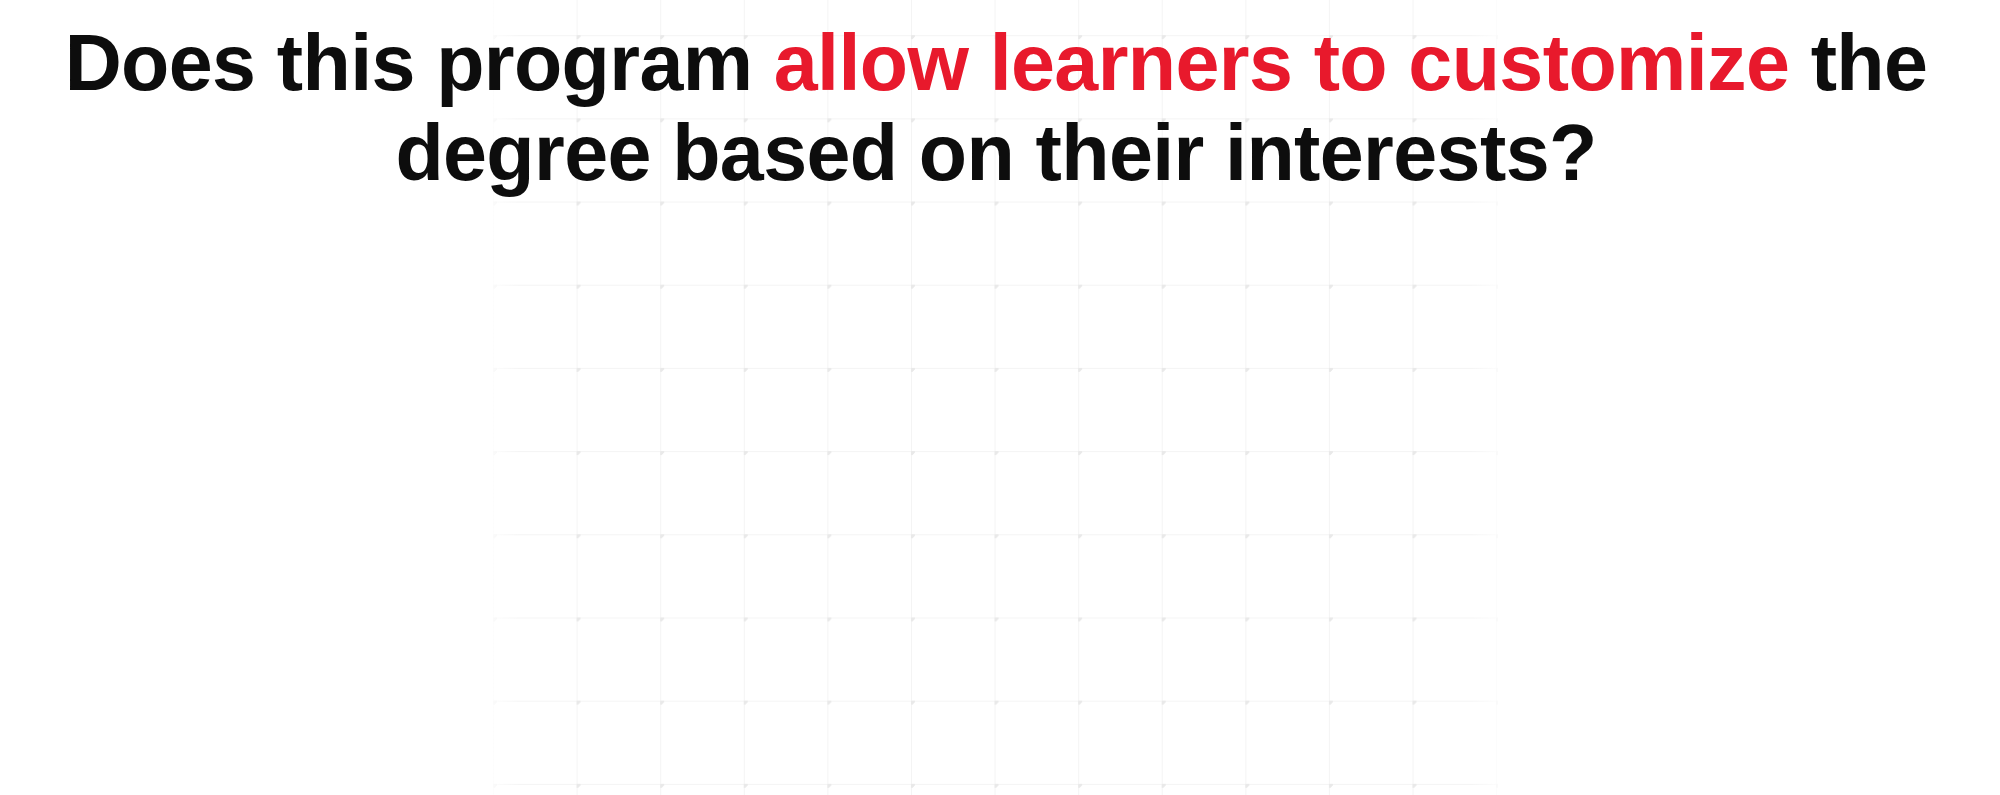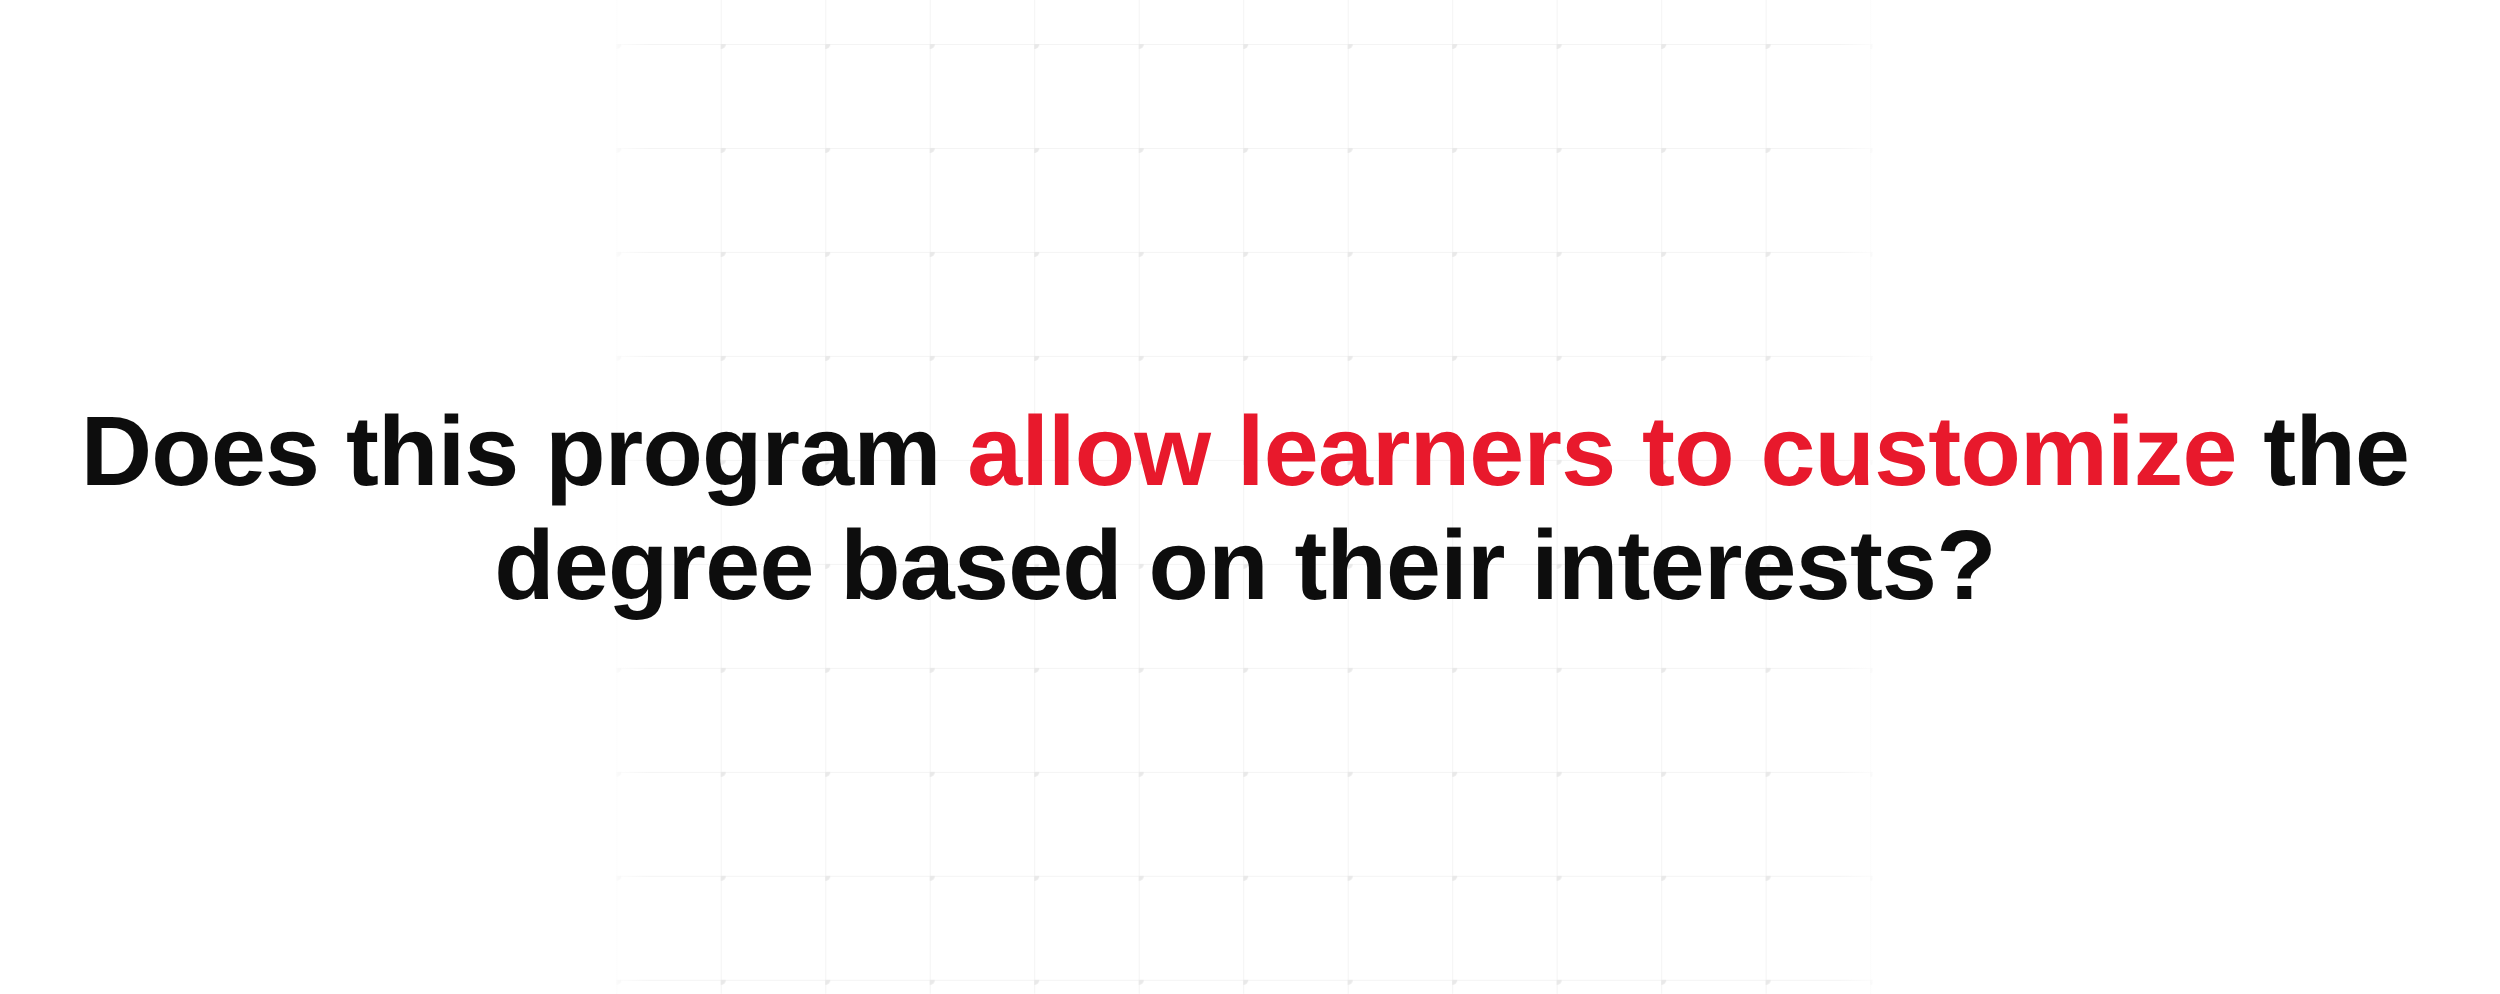--- a/index.html
+++ b/index.html
@@ -66,21 +66,20 @@
   
   #headline-block {
     position: absolute;
     left: 0;
     top: 0;
     width: 1992px;
     height: 795px;
     display: flex;
     flex-direction: column;
     align-items: center;
-    justify-content: center;
     padding-top: 18px;
     box-sizing: border-box;
   }
 
   .headline {
     margin: 0;
     text-align: center;
     font-family: "Liberation Sans", sans-serif;
     font-weight: 700;
     font-size: 79px;

